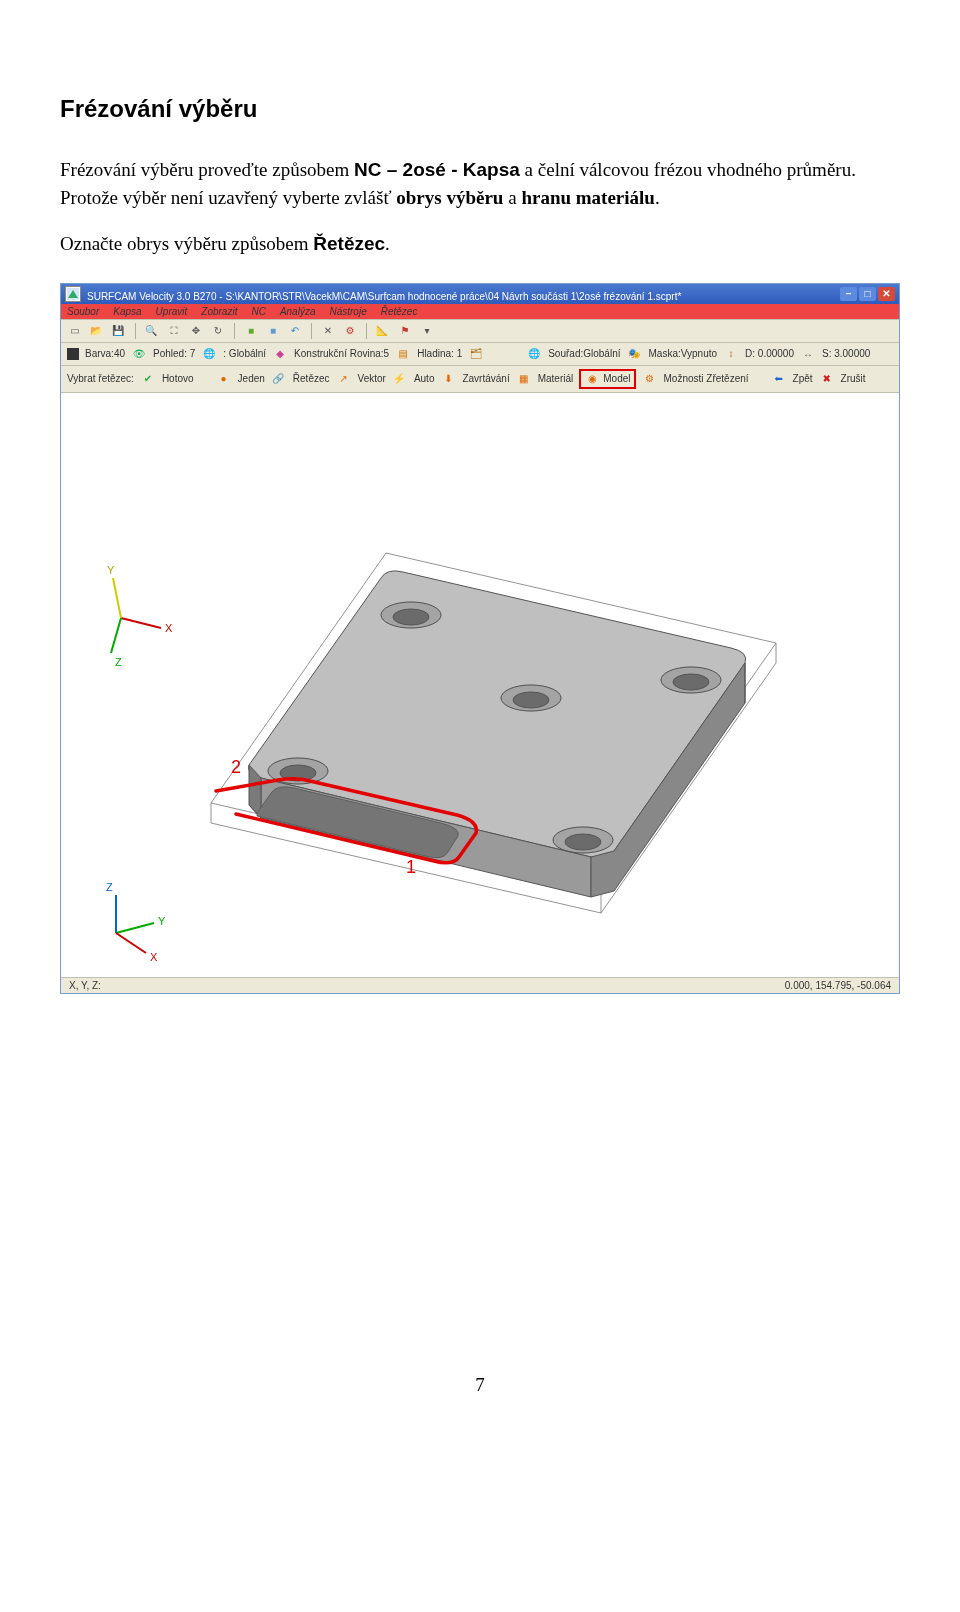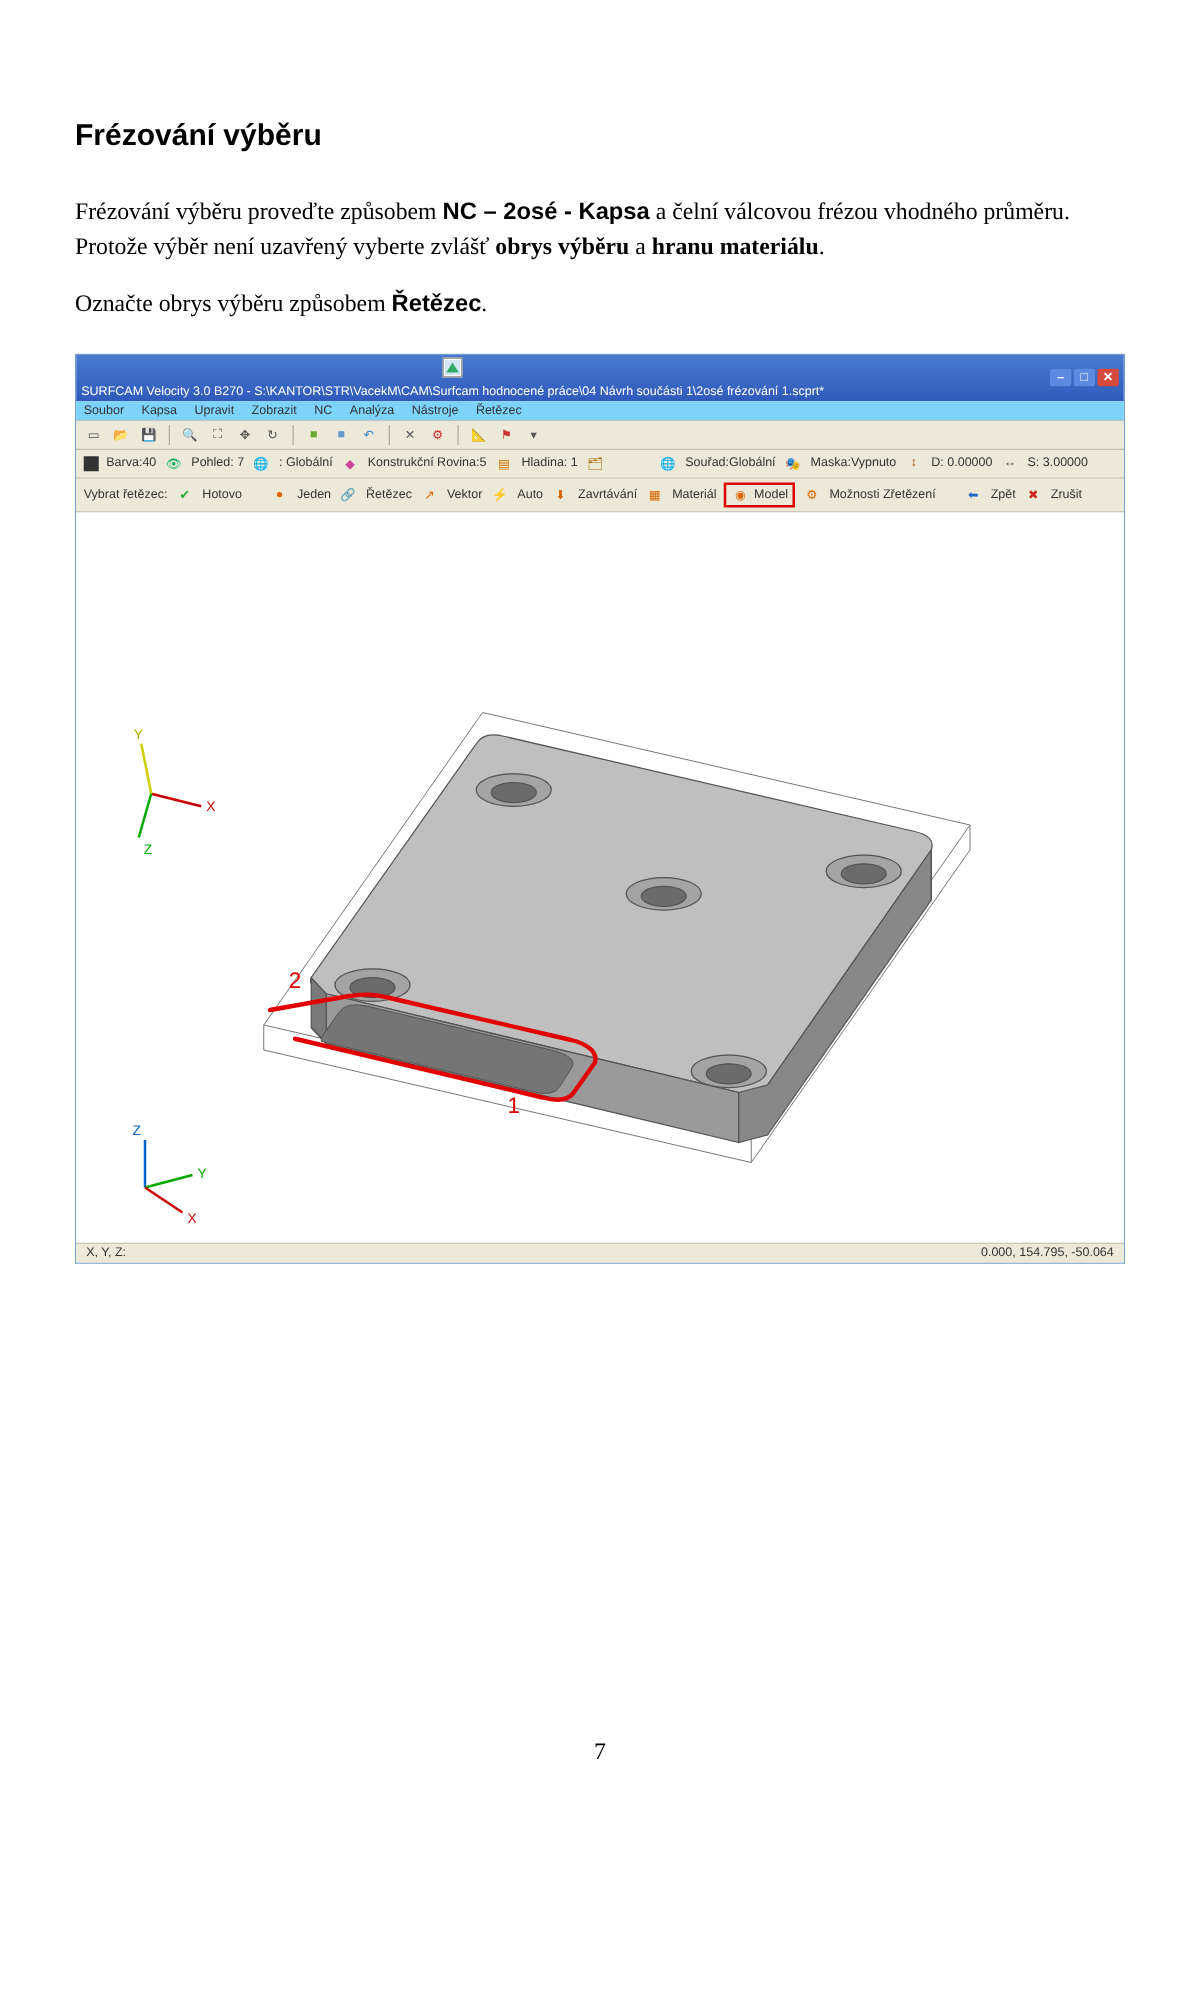--- a/index.html
+++ b/index.html
@@ -46,37 +46,38 @@
   }
   .titlebar {
     background: linear-gradient(#4a7ad0, #2f5abb);
     color: #fff;
     display: flex;
     align-items: center;
     justify-content: space-between;
     padding: 2px 4px;
     font-size: 10px;
   }
-  .titlebar .left { display: flex; align-items: center; gap: 6px; flex-direction: column; }
+  .titlebar .left { display: flex; align-items: flex-end; gap: 6px; }
   .titlebar .win-icons { display: flex; gap: 2px; }
   .titlebar .win-icons span {
     width: 17px; height: 14px; border-radius: 2px;
     display: inline-flex; align-items: center; justify-content: center;
     font-weight: bold; font-size: 10px;
   }
   .btn-min { background: #5b8ae0; }
   .btn-max { background: #5b8ae0; }
   .btn-close { background: #d64a3c; }
   .menubar {
-    background: #7dd3fc;
+    background: #ef4444;
     border-bottom: 1px solid #c0c0b0;
     padding: 2px 6px;
     display: flex;
     gap: 14px;
     font-size: 10px;
+    font-style: italic;
   }
   .toolbar {
     background: #ece9d8;
     border-bottom: 1px solid #c0c0b0;
     padding: 3px 6px;
     display: flex;
     align-items: center;
     gap: 6px;
     font-size: 10px;
     flex-wrap: wrap;

